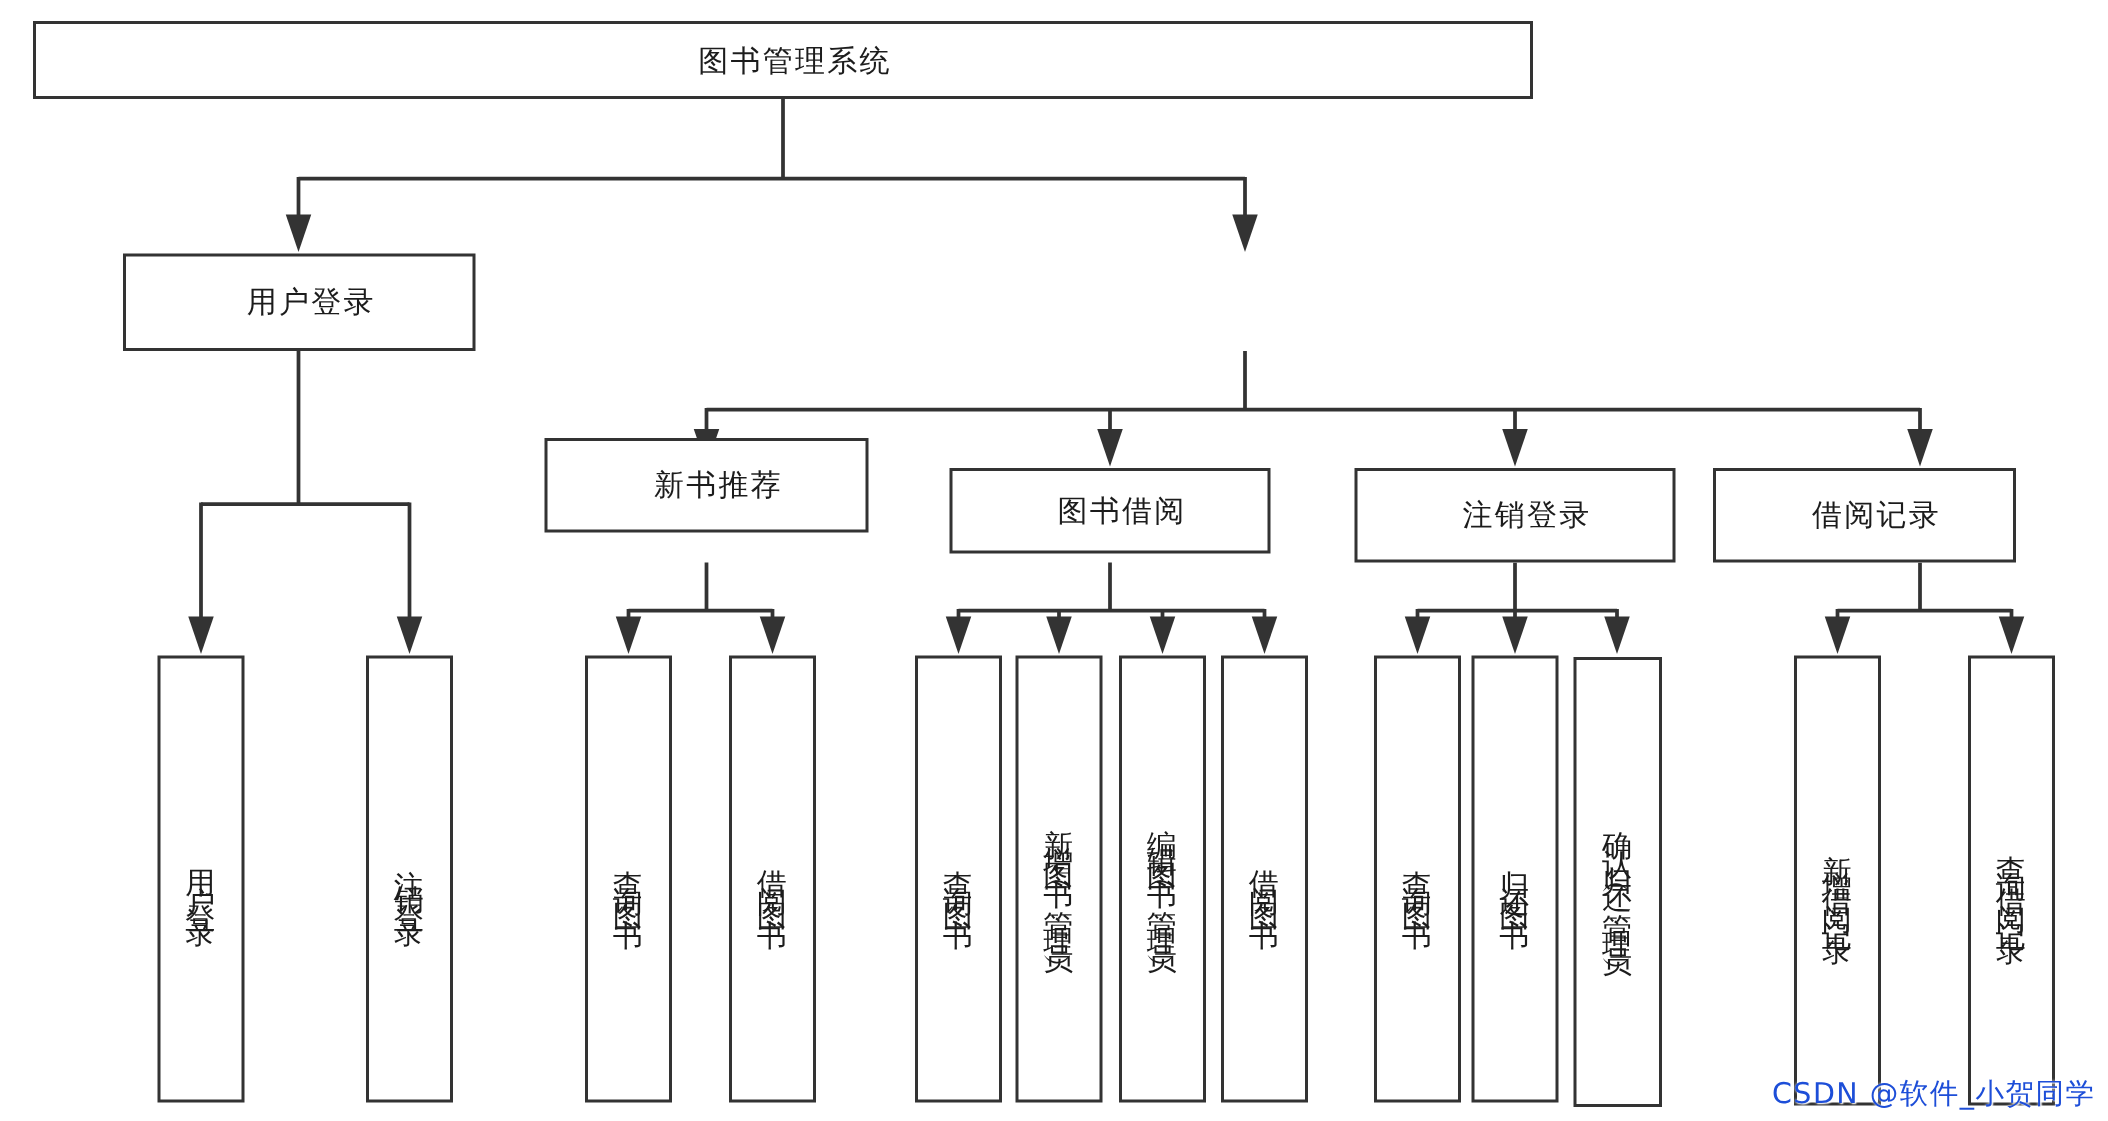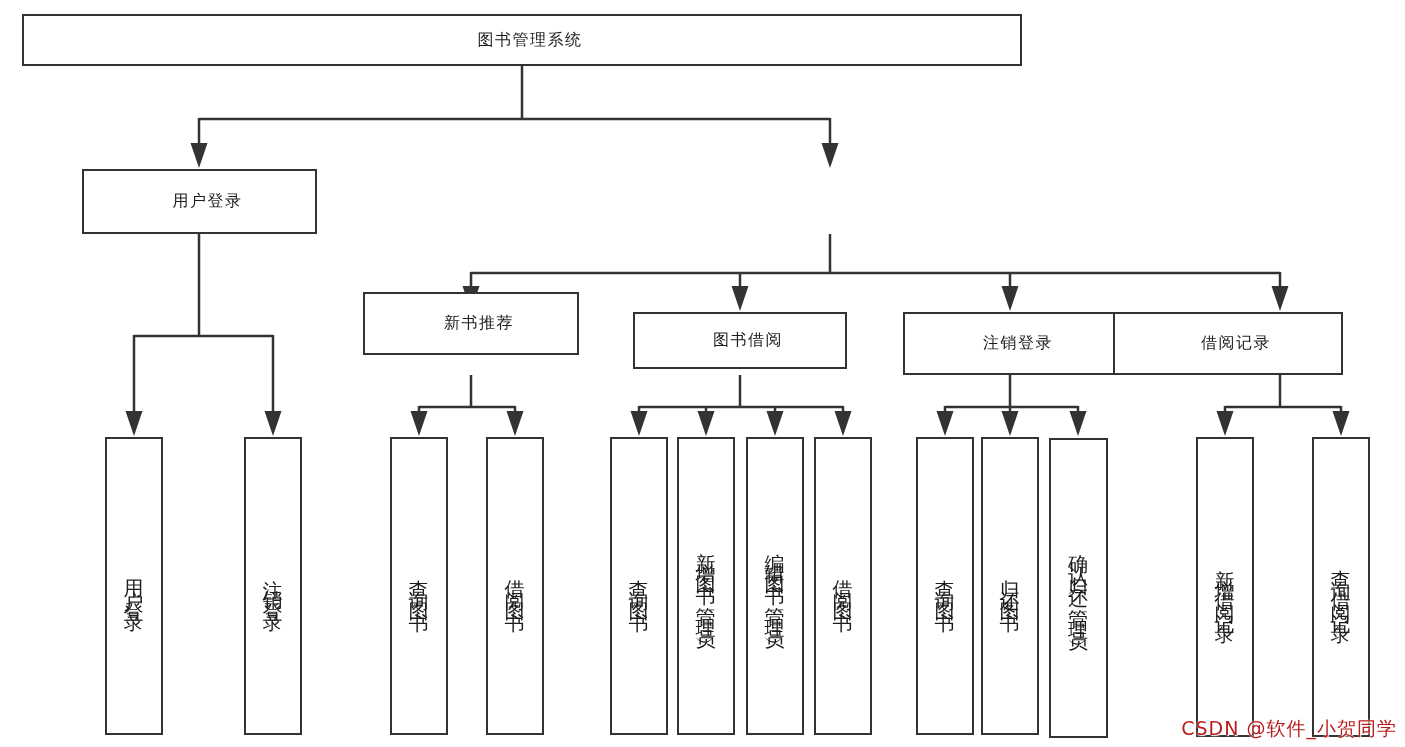--- a/index.html
+++ b/index.html
@@ -15,33 +15,33 @@
     position:absolute;
     box-sizing:border-box;
     background:#ffffff;
     border:2.5px solid #333333;
     color:#1c1c1c;
     display:flex;
     align-items:center;
     justify-content:center;
     text-align:center;
   }
-  .h { font-size:16px; letter-spacing:1.5px;padding-left:16px; }
+  .h { font-size:20px; letter-spacing:1.5px;padding-left:16px; }
   .v {
     writing-mode:vertical-rl;
     font-size:20px;
     letter-spacing:11px;
     line-height:1;
   }
   .watermark {
     position:absolute;
     right:8px; bottom:5px;
     font-size:19px;
     letter-spacing:1px;
-    color:#b91c1c;
+    color:#1d4ed8;
     text-shadow:0 0 2px #ffffff, 1px 1px 1px #ffffff;
     white-space:nowrap;
   }
 </style>
 </head>
 <body>
 
 <div class="stage">
 
   <svg class="wires" width="1405" height="747" viewBox="0 0 1405 747">
@@ -110,21 +110,21 @@
     </g>
   </svg>
 
   <div class="box h" style="left:22px;top:14px;width:1000px;height:52px">图书管理系统</div>
 
   <div class="box h" style="left:82px;top:169px;width:235px;height:65px">用户登录</div>
 
   <div class="box h" style="left:363px;top:292px;width:216px;height:63px">新书推荐</div>
   <div class="box h" style="left:633px;top:312px;width:214px;height:57px">图书借阅</div>
   <div class="box h" style="left:903px;top:312px;width:214px;height:63px">注销登录</div>
-  <div class="box h" style="left:1113px;top:312px;width:230px;height:63px">借阅记录</div>
+  <div class="box h" style="left:1142px;top:312px;width:202px;height:63px">借阅记录</div>
 
   <div class="box v" style="left:105px;top:437px;width:58px;height:298px">用户登录</div>
   <div class="box v" style="left:244px;top:437px;width:58px;height:298px">注销登录</div>
 
   <div class="box v" style="left:390px;top:437px;width:58px;height:298px">查询图书</div>
   <div class="box v" style="left:486px;top:437px;width:58px;height:298px">借阅图书</div>
 
   <div class="box v" style="left:610px;top:437px;width:58px;height:298px">查询图书</div>
   <div class="box v" style="left:677px;top:437px;width:58px;height:298px">新增图书（管理员）</div>
   <div class="box v" style="left:746px;top:437px;width:58px;height:298px">编辑图书（管理员）</div>

